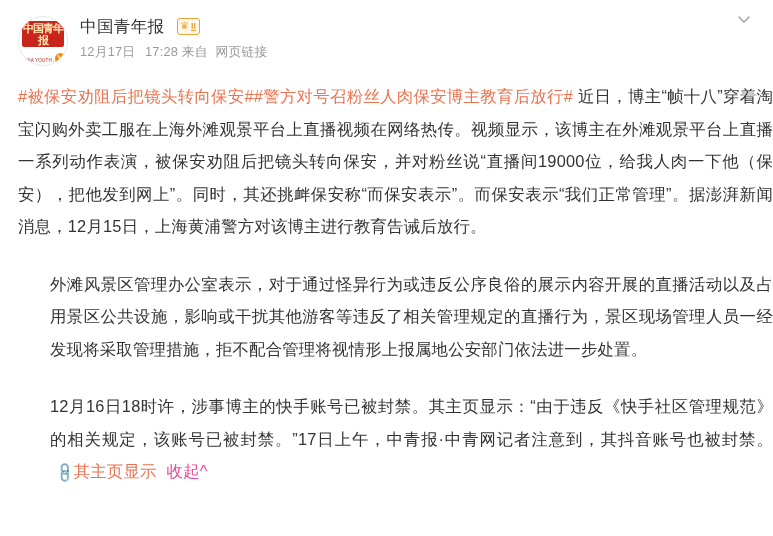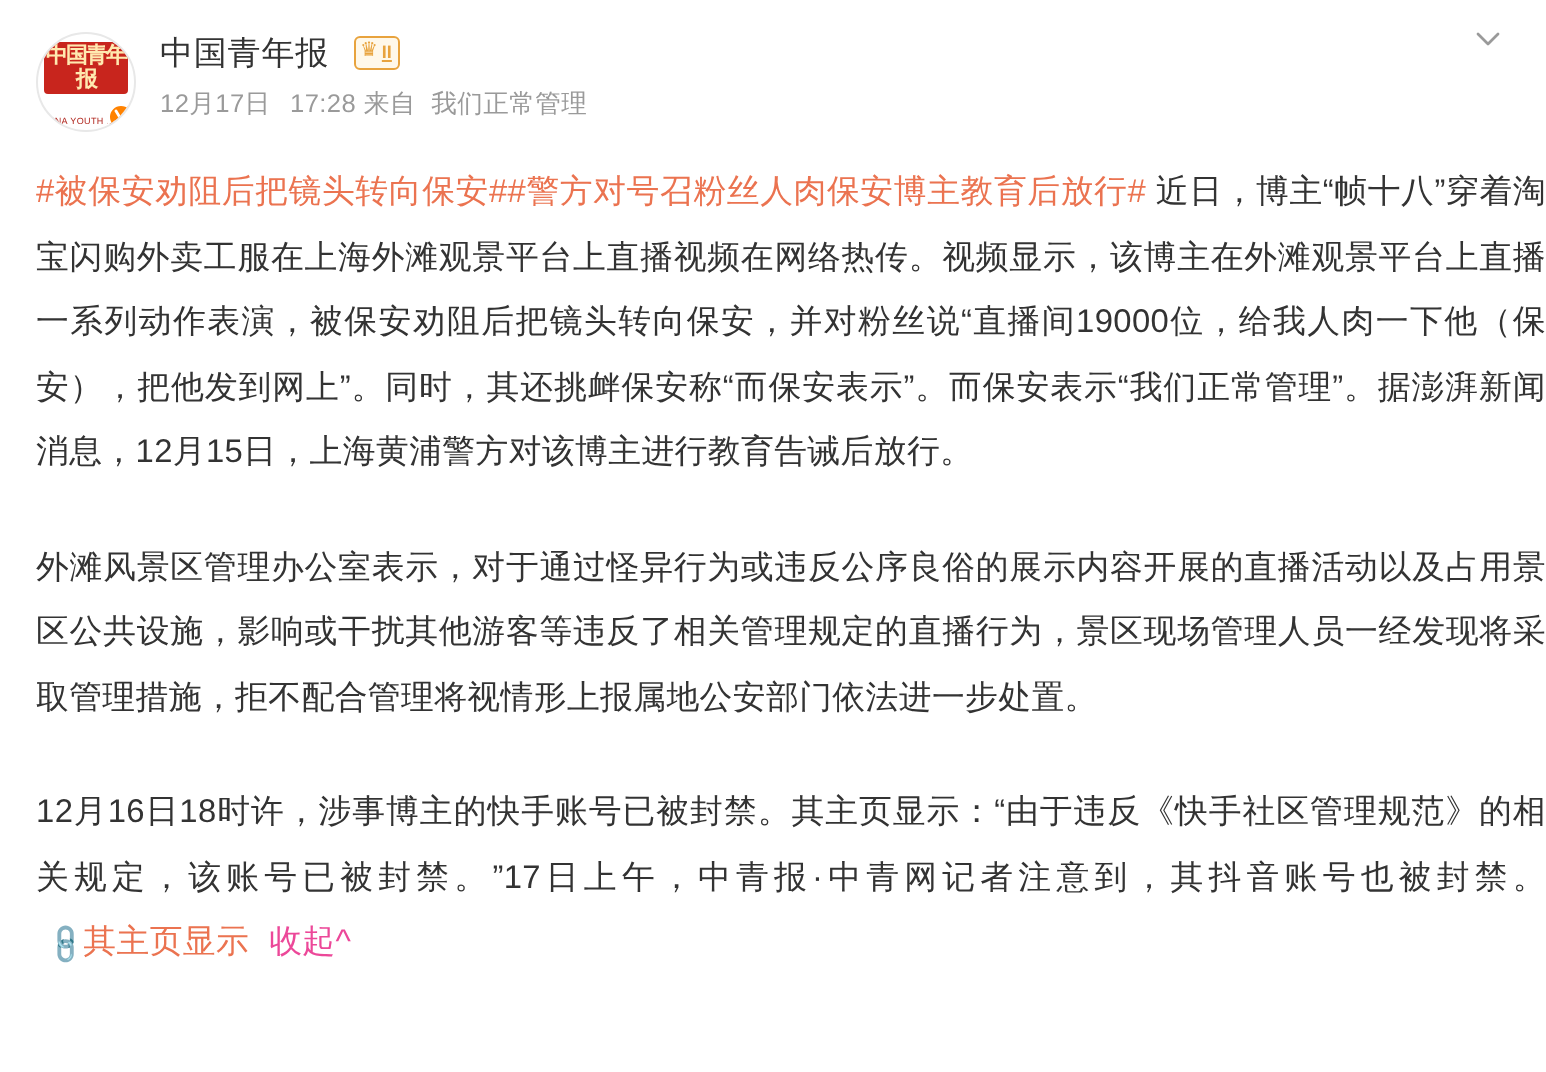--- a/index.html
+++ b/index.html
@@ -155,20 +155,21 @@
   }
   .topic {
     color: #eb7350;
     cursor: pointer;
   }
   .para {
     margin: 0;
   }
   .para + .para {
     margin-top: 25px;
+    margin-left: 32px;
   }
   .link-row {
     display: inline;
     white-space: nowrap;
   }
   .web-link {
     color: #eb7350;
     cursor: pointer;
     margin-left: 6px;
   }
@@ -211,21 +212,21 @@
         <span class="nickname">中国青年报</span>
         <span class="vip-badge">
           <span class="vip-crown">♛</span>
           <span class="vip-label">II</span>
         </span>
       </div>
       <div class="meta">
         <span>12月17日</span>
         <span style="margin-left:6px;">17:28</span>
         <span class="from">来自</span>
-        <span class="source-link" style="margin-left:4px;">我们正常管理</span>
+        <span class="source-link" style="margin-left:4px;">网页链接</span>
       </div>
     </div>
   </div>
 
   <div class="content">
     <p class="para"><span class="topic">#被保安劝阻后把镜头转向保安#</span><span class="topic">#警方对号召粉丝人肉保安博主教育后放行#</span><span> 近日，博主“帧十八”穿着淘宝闪购外卖工服在上海外滩观景平台上直播视频在网络热传。视频显示，该博主在外滩观景平台上直播一系列动作表演，被保安劝阻后把镜头转向保安，并对粉丝说“直播间19000位，给我人肉一下他（保安），把他发到网上”。同时，其还挑衅保安称“而保安表示”。而保安表示“我们正常管理”。据澎湃新闻消息，12月15日，上海黄浦警方对该博主进行教育告诫后放行。</span></p>
 
     <p class="para">外滩风景区管理办公室表示，对于通过怪异行为或违反公序良俗的展示内容开展的直播活动以及占用景区公共设施，影响或干扰其他游客等违反了相关管理规定的直播行为，景区现场管理人员一经发现将采取管理措施，拒不配合管理将视情形上报属地公安部门依法进一步处置。</p>
 
     <p class="para"><span>12月16日18时许，涉事博主的快手账号已被封禁。其主页显示：“由于违反《快手社区管理规范》的相关规定，该账号已被封禁。”17日上午，中青报·中青网记者注意到，其抖音账号也被封禁。</span><span class="link-row"><span class="web-link"><span class="link-icon">🔗</span><span>其主页显示</span></span><span class="collapse"><span>收起</span><span>^</span></span></span></p>

